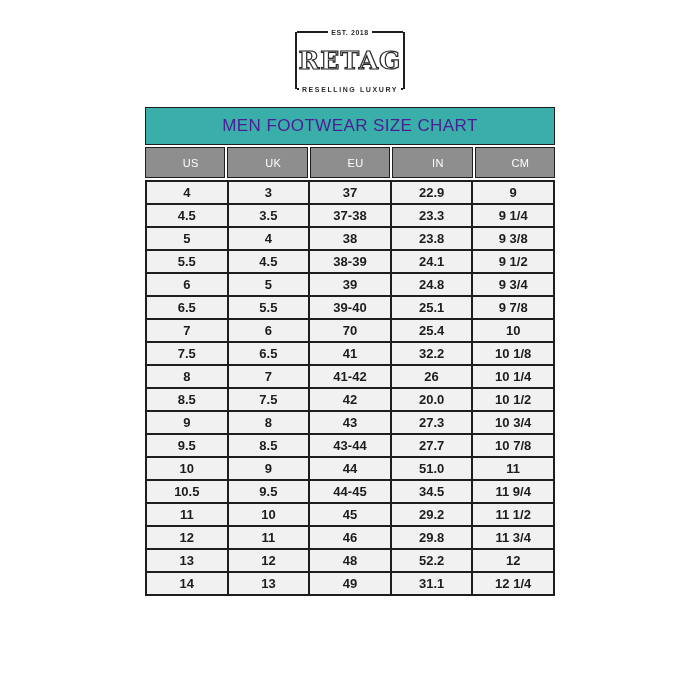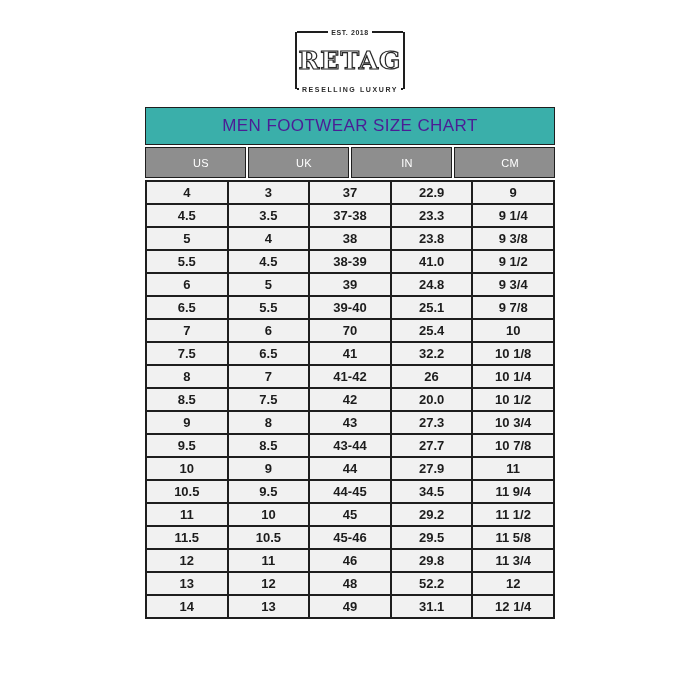--- a/index.html
+++ b/index.html
@@ -98,20 +98,21 @@
         <span class="tag-text">RESELLING LUXURY</span>
       </div>
     </div>
   </div>
 
   <div class="chart">
     <div class="title-bar">MEN FOOTWEAR SIZE CHART</div>
     <div class="col-headers">
         <div class="col-header">US</div>
         <div class="col-header">UK</div>
+        <div class="col-header">EU</div>
         <div class="col-header">IN</div>
         <div class="col-header">CM</div>
       </div>
     <table class="size-table">
       <tbody>
           <tr>
             <td>4</td>
             <td>3</td>
             <td>37</td>
             <td>22.9</td>
@@ -128,21 +129,21 @@
             <td>5</td>
             <td>4</td>
             <td>38</td>
             <td>23.8</td>
             <td>9 3/8</td>
           </tr>
           <tr>
             <td>5.5</td>
             <td>4.5</td>
             <td>38-39</td>
-            <td>41.0</td>
+            <td>24.1</td>
             <td>9 1/2</td>
           </tr>
           <tr>
             <td>6</td>
             <td>5</td>
             <td>39</td>
             <td>24.8</td>
             <td>9 3/4</td>
           </tr>
           <tr>
@@ -191,45 +192,38 @@
             <td>9.5</td>
             <td>8.5</td>
             <td>43-44</td>
             <td>27.7</td>
             <td>10 7/8</td>
           </tr>
           <tr>
             <td>10</td>
             <td>9</td>
             <td>44</td>
-            <td>27.9</td>
+            <td>51.0</td>
             <td>11</td>
           </tr>
           <tr>
             <td>10.5</td>
             <td>9.5</td>
             <td>44-45</td>
             <td>34.5</td>
             <td>11 9/4</td>
           </tr>
           <tr>
             <td>11</td>
             <td>10</td>
             <td>45</td>
             <td>29.2</td>
             <td>11 1/2</td>
           </tr>
           <tr>
-            <td>11.5</td>
-            <td>10.5</td>
-            <td>45-46</td>
-            <td>29.5</td>
-            <td>11 5/8</td>
-          </tr>
-          <tr>
             <td>12</td>
             <td>11</td>
             <td>46</td>
             <td>29.8</td>
             <td>11 3/4</td>
           </tr>
           <tr>
             <td>13</td>
             <td>12</td>
             <td>48</td>

